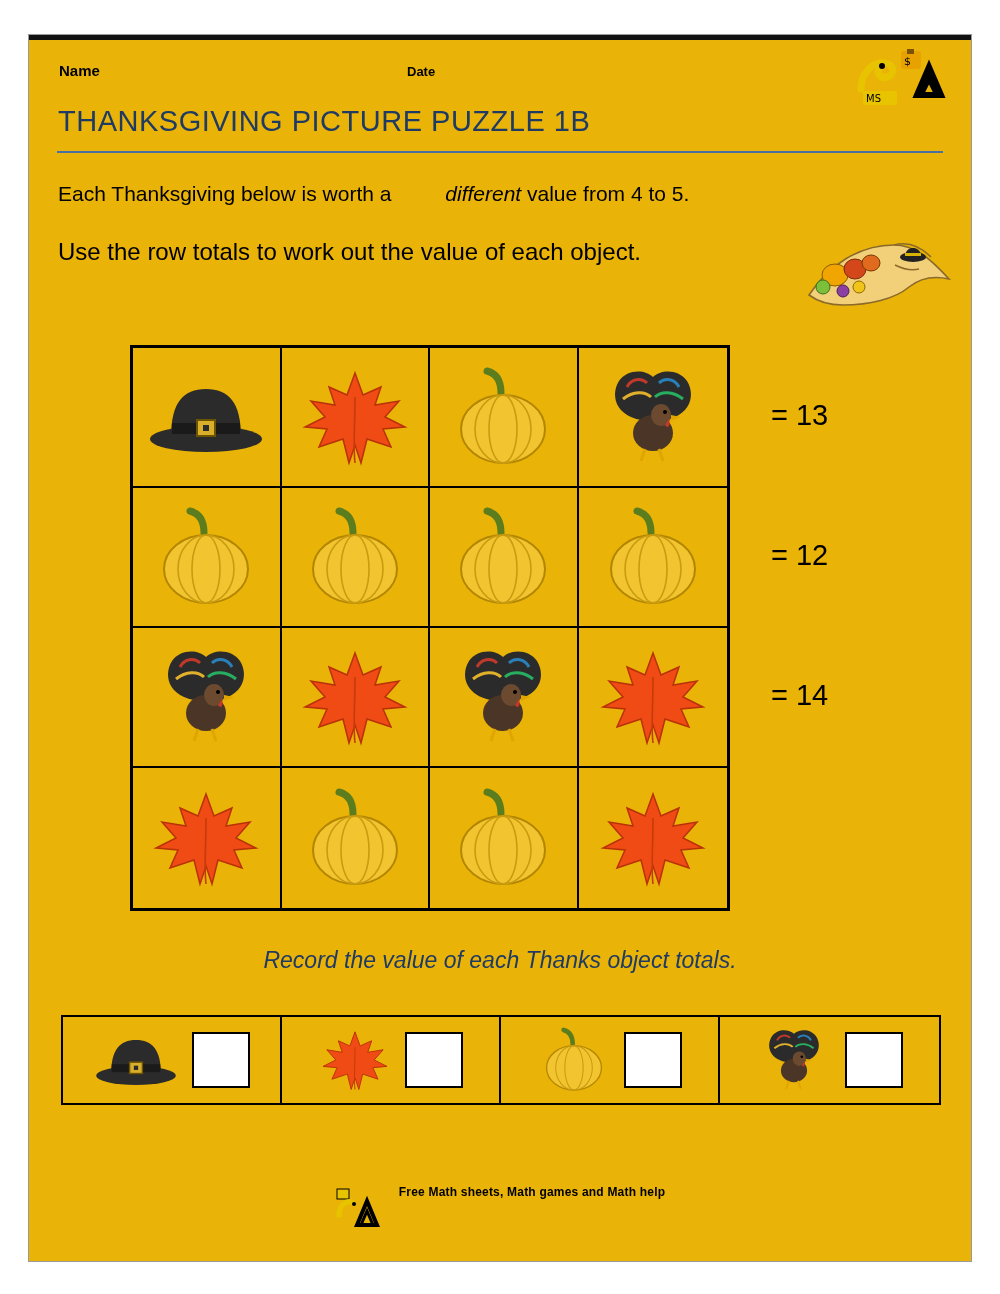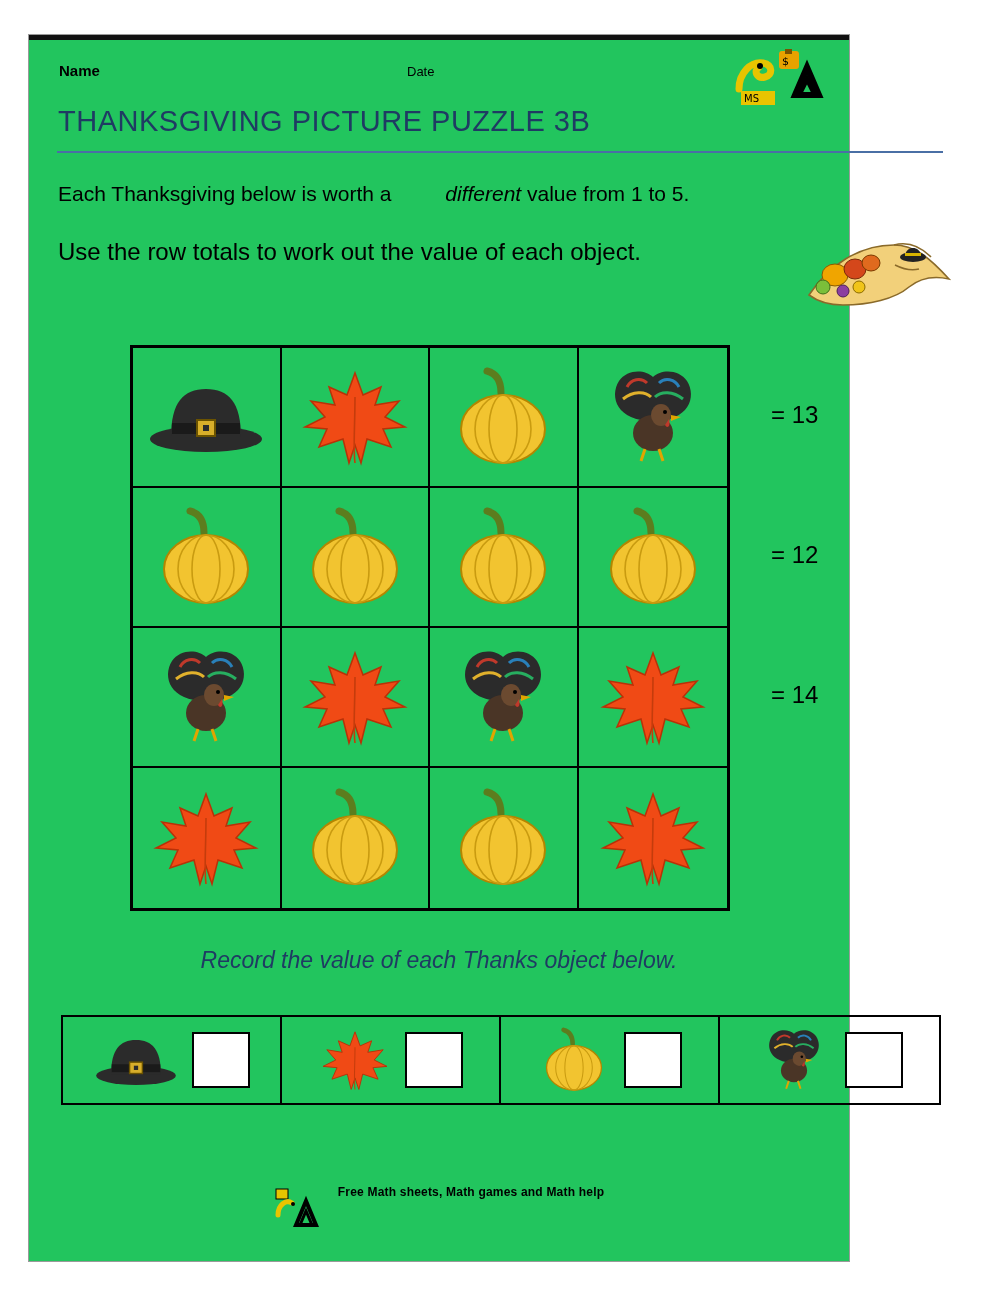--- a/index.html
+++ b/index.html
@@ -12,24 +12,24 @@
     height: 1294px;
     position: relative;
     font-family: "Liberation Sans", sans-serif;
     color: #000;
     overflow: hidden;
   }
   .page {
     position: absolute;
     left: 28px;
     top: 34px;
-    width: 822px;
+    width: 944px;
     height: 1228px;
     border: 1px solid #9a9a9a;
-    background: #22c55e;
+    background: #eab308;
     box-sizing: border-box;
   }
   .topbar {
     position: absolute;
     left: 0; top: 0; right: 0;
     height: 5px;
     background: #111;
   }
   .name-label {
     position: absolute;
@@ -37,21 +37,21 @@
     top: 27px;
     font-size: 15px;
     font-weight: bold;
     color: #000;
   }
   .date-label {
     position: absolute;
     left: 378px;
     top: 29px;
     font-size: 13px;
-    font-weight: normal;
+    font-weight: bold;
     color: #000;
   }
   .title {
     position: absolute;
     left: 29px;
     top: 70px;
     font-size: 29px;
     letter-spacing: 0.5px;
     color: #1f3b63;
     font-weight: normal;
@@ -125,21 +125,21 @@
     position: absolute;
     left: 730px;
     top: 310px;
     width: 140px;
     height: 560px;
   }
   .total {
     height: 140px;
     display: flex;
     align-items: center;
-    font-size: 24px;
+    font-size: 29px;
     color: #000;
     padding-left: 12px;
     box-sizing: border-box;
     text-align: right;
   }
 
   .record-line {
     position: absolute;
     left: 0;
     right: 0;
@@ -225,25 +225,25 @@
         <rect x="52" y="0" width="7" height="5" fill="#7a5200"></rect>
         <text x="49" y="16" font-size="11" font-family="DejaVu Sans, sans-serif" fill="#000">$</text>
         <path d="M62 46 L74 18 L86 46 Z" fill="none" stroke="#000" stroke-width="6"></path>
         <path d="M66 46 L74 30 L82 46" fill="none" stroke="#000" stroke-width="5"></path>
         <rect x="8" y="42" width="34" height="14" fill="#e8c400"></rect>
         <text x="11" y="53" font-size="10" font-family="DejaVu Sans, sans-serif" fill="#000">MS</text>
       </g>
     </svg>
   </div>
 
-  <div class="title">THANKSGIVING PICTURE PUZZLE 3B</div>
+  <div class="title">THANKSGIVING PICTURE PUZZLE 1B</div>
   <div class="title-rule"></div>
 
   <div class="intro1">
-    <span>Each Thanksgiving below is worth a </span><em>different</em><span> value from 1 to 5.</span>
+    <span>Each Thanksgiving below is worth a </span><em>different</em><span> value from 4 to 5.</span>
   </div>
   <div class="intro2">Use the row totals to work out the value of each object.</div>
 
   <div class="cornucopia">
     <svg width="160" height="90" viewBox="0 0 160 90">
       <path d="M10 70 C30 40 60 20 95 20 C115 20 130 32 150 54 C132 50 120 54 110 62 C96 74 70 80 44 80 C30 80 18 76 10 70 Z" fill="#f2d07a" stroke="#8a6a2a" stroke-width="1.6"></path>
       <path d="M95 20 C110 16 122 22 132 32" fill="none" stroke="#8a6a2a" stroke-width="1.6"></path>
       <ellipse cx="36" cy="50" rx="13" ry="11" fill="#f0a500" stroke="#8a5a00" stroke-width="1"></ellipse>
       <ellipse cx="56" cy="44" rx="11" ry="10" fill="#d4471b" stroke="#7a2a0a" stroke-width="1"></ellipse>
       <circle cx="24" cy="62" r="7" fill="#7bbf3a" stroke="#3f6f1a" stroke-width="1"></circle>
@@ -405,21 +405,21 @@
         </svg>
     </div>
   </div>
 
   <div class="totals">
     <div class="total">= 13</div>
     <div class="total">= 12</div>
     <div class="total">= 14</div>
   </div>
 
-  <div class="record-line">Record the value of each Thanks object below.</div>
+  <div class="record-line">Record the value of each Thanks object totals.</div>
 
   <div class="answer-bar">
     <div class="answer-cell">
       <svg width="84" height="60" viewBox="0 0 118 84">
           <ellipse cx="59" cy="64" rx="56" ry="13" fill="#2b2b2b"></ellipse>
           <path d="M24 62 C24 28 36 14 59 14 C82 14 94 28 94 62 Z" fill="#2b2b2b"></path>
           <rect x="25" y="48" width="68" height="11" fill="#1a1a1a"></rect>
           <rect x="50" y="45" width="18" height="16" fill="#d8ae2a" stroke="#6b5300" stroke-width="2"></rect>
           <rect x="56" y="50" width="6" height="6" fill="#2b2b2b"></rect>
         </svg>

